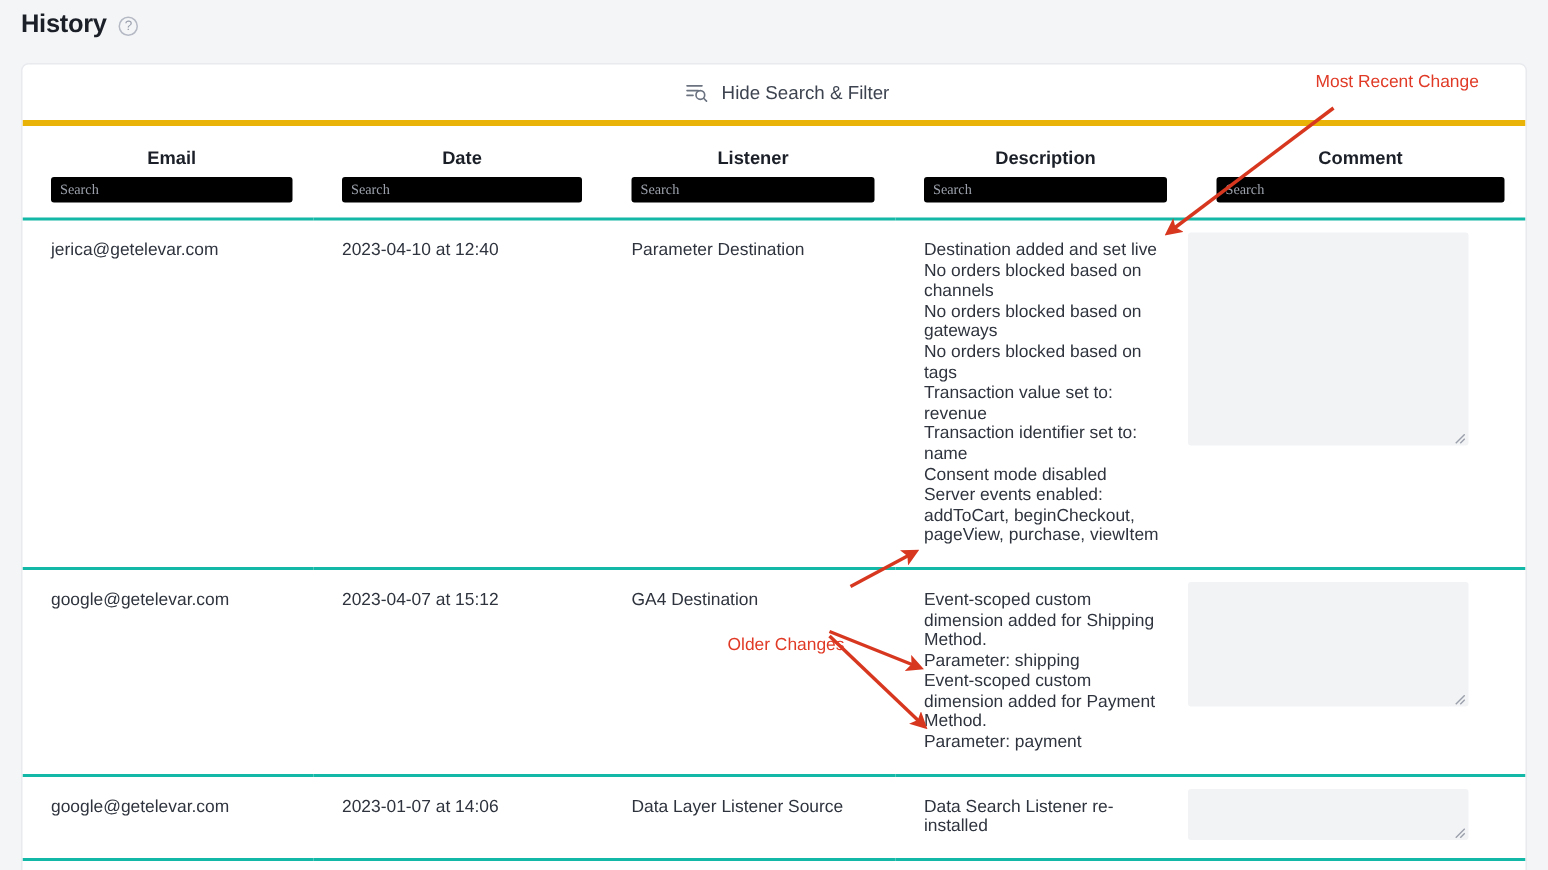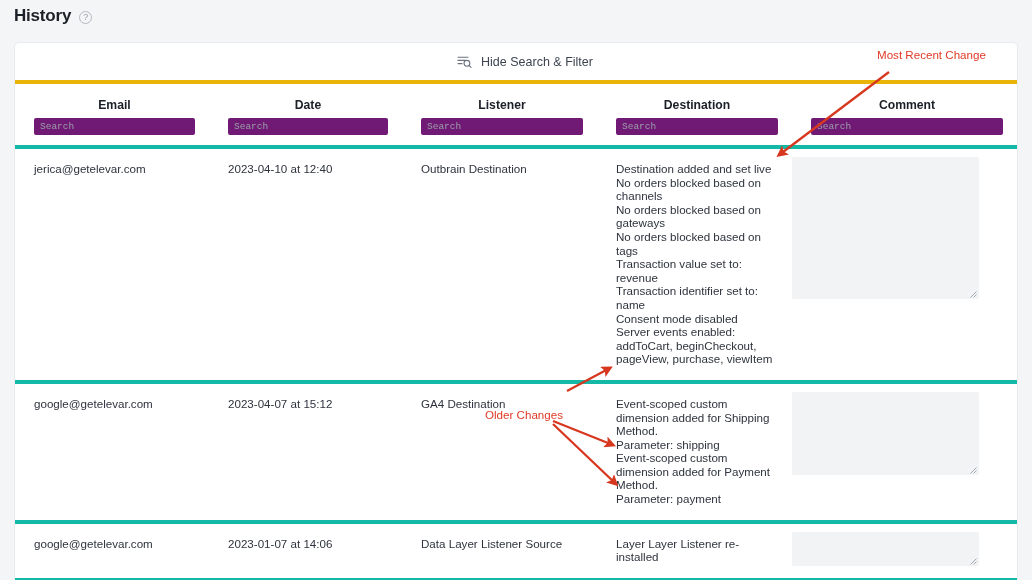--- a/index.html
+++ b/index.html
@@ -62,28 +62,28 @@
   .col-comment  { width: 225px; }
 
   thead th {
     text-align: center; vertical-align: top;
     padding: 14px 14px 0 19px;
     font-size: 12.2px; font-weight: bold; color: #1b1f27;
   }
   .search-cell { padding: 6px 14px 10px 19px; }
   .search-input {
     width: 100%; height: 17px;
-    background: #701a75; border: none; border-radius: 2px;
-    font-family: Liberation Mono, monospace;
+    background: #000000; border: none; border-radius: 2px;
+    font-family: Liberation Serif, serif;
     font-size: 9.5px; color: #8a8f99;
     padding: 0 6px; outline: none; display: block;
   }
   .search-input::placeholder { color: #9ba0aa; }
 
-  tbody tr { border-top: 4px solid #14b8a6; }
+  tbody tr { border-top: 2px solid #14b8a6; }
   tbody td {
     vertical-align: top;
     padding: 13px 14px 14px 19px;
     font-size: 11.6px; color: #2e333d; line-height: 13.6px;
   }
   td.desc-cell { white-space: pre-line; line-height: 13.6px; }
   td.comment-cell { padding: 8px 12px 10px 0; }
 
   .comment-box {
     width: 187px; background: #f2f3f5;
@@ -101,21 +101,21 @@
     position: absolute; left: 0; top: 0;
     width: 1032px; height: 580px;
     pointer-events: none;
   }
   .anno-text {
     position: absolute; color: #e03a26;
     font-size: 11.6px; font-family: Liberation Sans, sans-serif;
     white-space: nowrap;
   }
   #anno-recent { left: 877px; top: 48px; }
-  #anno-older  { left: 485px; top: 408px; }
+  #anno-older  { left: 485px; top: 423px; }
 </style>
 </head>
 <body>
 
 <div id="root">
 
   <div class="page-header">
     <span class="page-title">History</span>
     <span class="help-icon">?</span>
   </div>
@@ -143,21 +143,21 @@
           <col class="col-date">
           <col class="col-location">
         <col class="col-desc">
           <col class="col-comment">
       </colgroup>
       <thead>
         <tr>
           <th>Email</th>
           <th>Date</th>
           <th>Listener</th>
-          <th>Destination</th>
+          <th>Description</th>
           <th>Comment</th>
         </tr>
         <tr>
           <td class="search-cell">
               <input class="search-input" placeholder="Search" style="">
             </td>
           <td class="search-cell">
               <input class="search-input" placeholder="Search" style="">
             </td>
           <td class="search-cell">
@@ -168,21 +168,21 @@
             </td>
           <td class="search-cell">
               <input class="search-input" placeholder="Search" style="">
             </td>
         </tr>
       </thead>
       <tbody id="table-body">
           <tr>
             <td>jerica@getelevar.com</td>
             <td>2023-04-10 at 12:40</td>
-            <td>Outbrain Destination</td>
+            <td>Parameter Destination</td>
             <td class="desc-cell">Destination added and set live
 No orders blocked based on channels
 No orders blocked based on gateways
 No orders blocked based on tags
 Transaction value set to: revenue
 Transaction identifier set to: name
 Consent mode disabled
 Server events enabled: addToCart, beginCheckout, pageView, purchase, viewItem</td>
             <td class="comment-cell">
               <div class="comment-box" style="height: 142px;">
@@ -211,21 +211,21 @@
                     <line x1="6.5" y1="3.5" x2="3.5" y2="6.5"></line>
                   </svg>
                 </span>
               </div>
             </td>
           </tr>
           <tr>
             <td>google@getelevar.com</td>
             <td>2023-01-07 at 14:06</td>
             <td>Data Layer Listener Source</td>
-            <td class="desc-cell">Layer Layer Listener re-installed</td>
+            <td class="desc-cell">Data Search Listener re-installed</td>
             <td class="comment-cell">
               <div class="comment-box" style="height: 34px;">
                 <span class="resize-grip">
                   <svg width="7" height="7" viewBox="0 0 7 7" stroke="#9aa0ab" stroke-width="0.9">
                     <line x1="6.5" y1="0.5" x2="0.5" y2="6.5"></line>
                     <line x1="6.5" y1="3.5" x2="3.5" y2="6.5"></line>
                   </svg>
                 </span>
               </div>
             </td>

